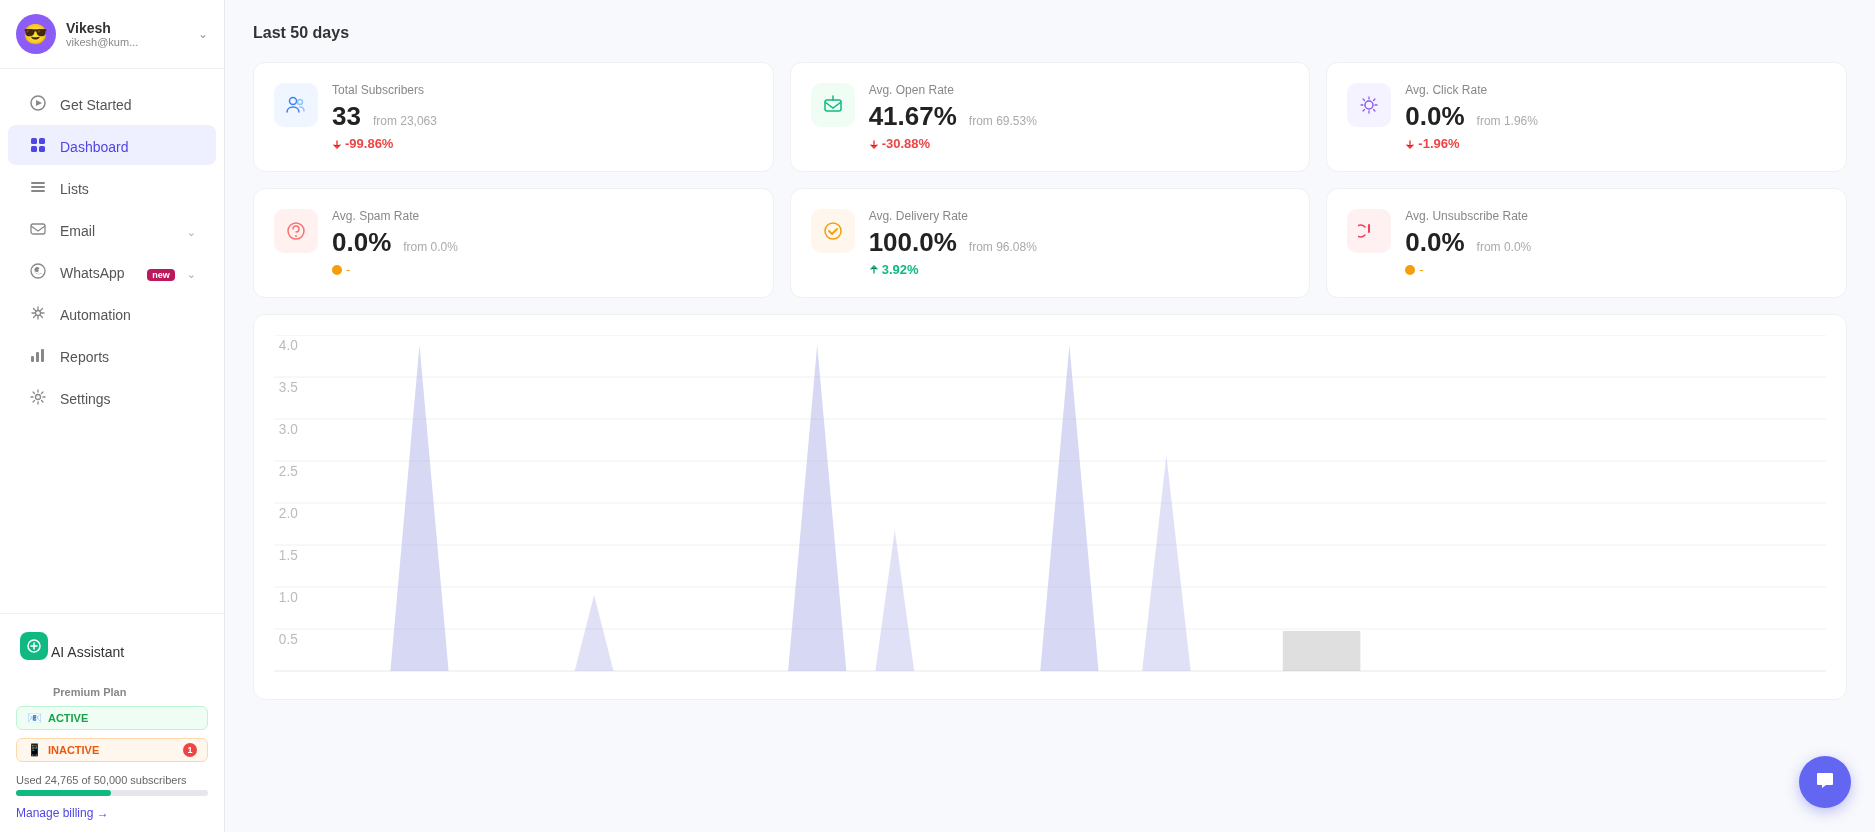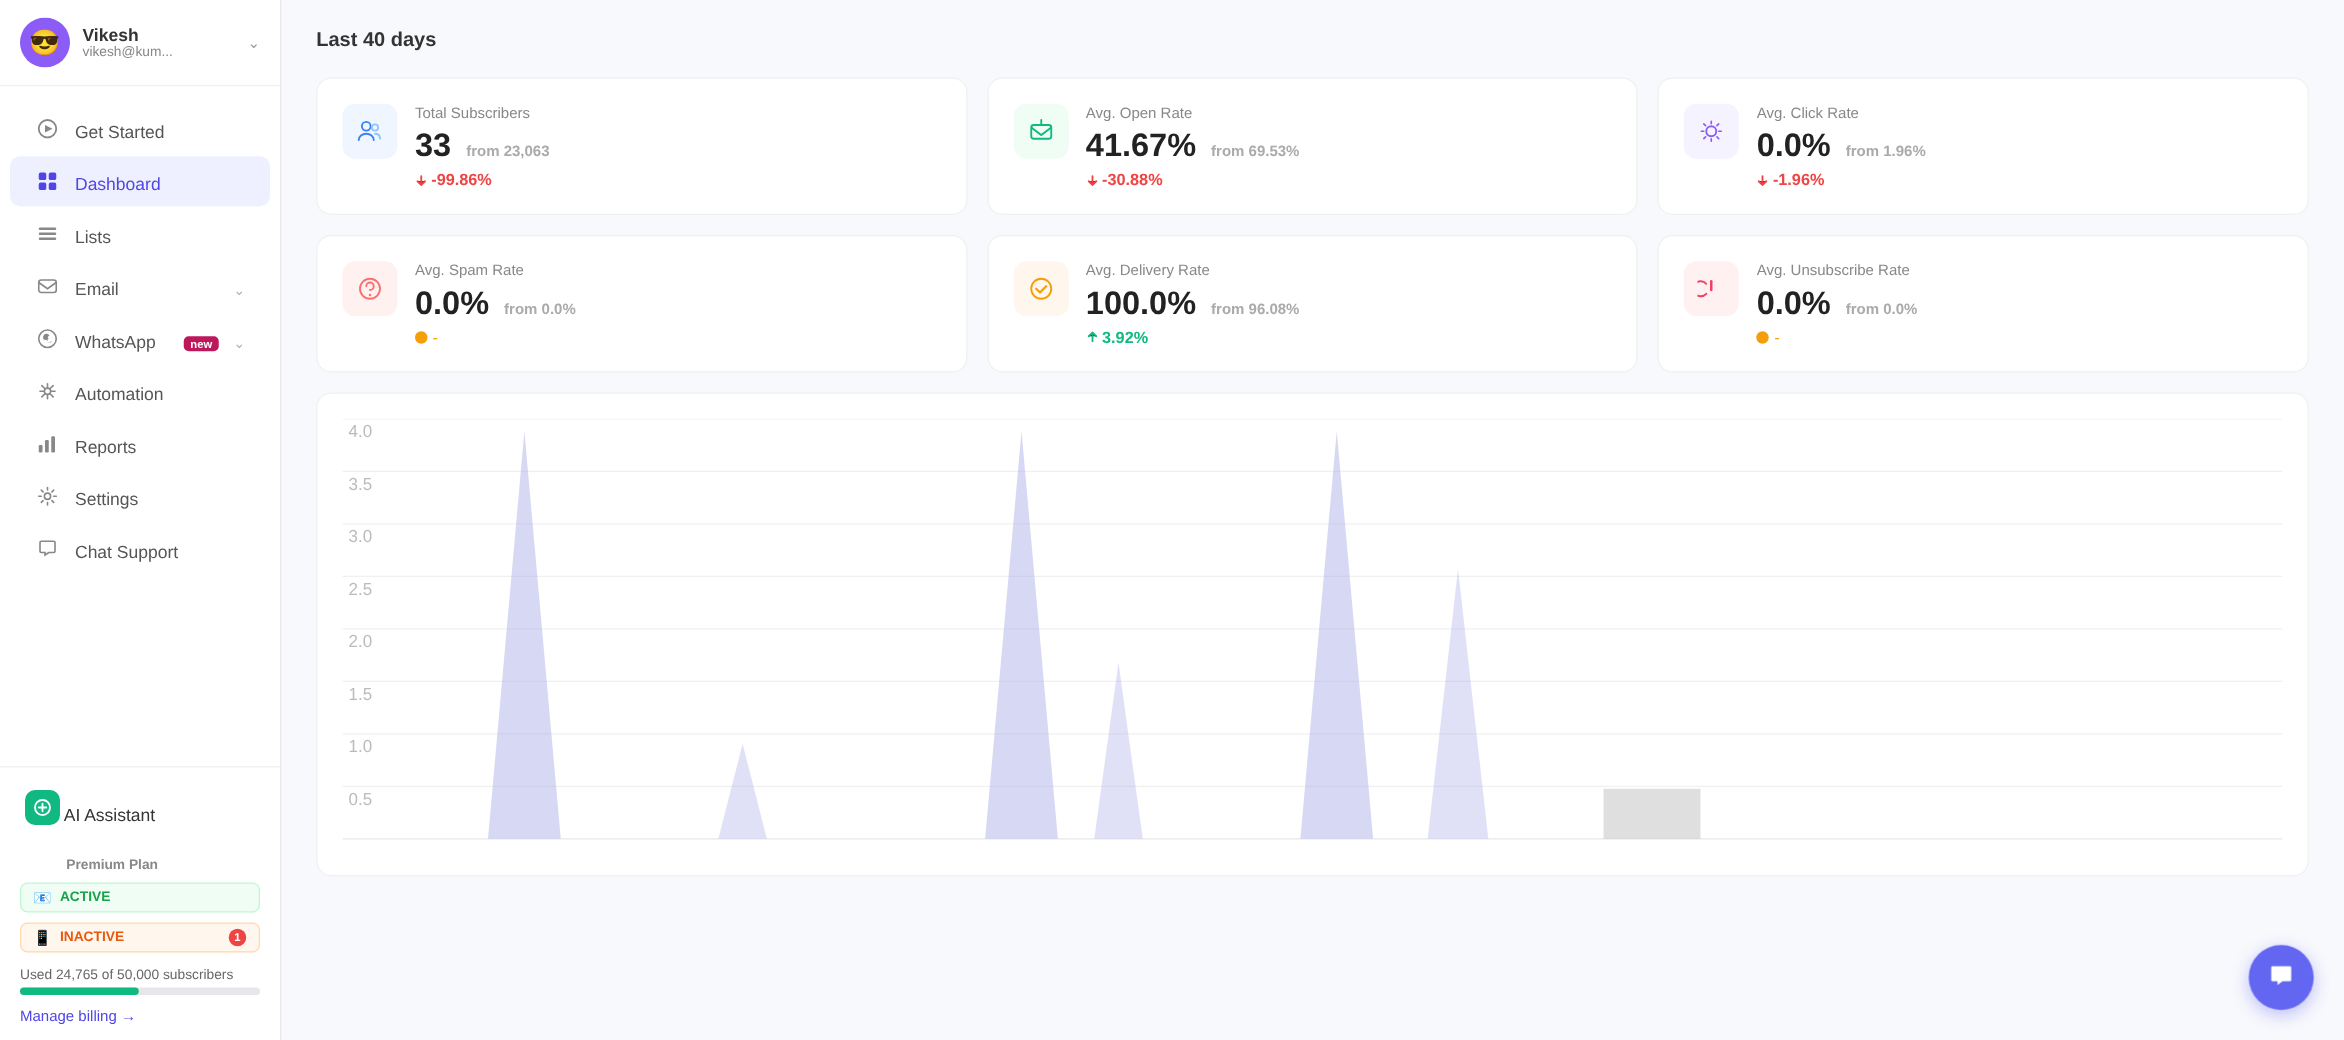--- a/index.html
+++ b/index.html
@@ -169,21 +169,21 @@
     .stat-icon-box.green { background: #f0fdf4; }
     .stat-icon-box.purple { background: #f5f3ff; }
     .stat-icon-box.red { background: #fff1f0; }
     .stat-icon-box.orange { background: #fff7ed; }
     .stat-icon-box.pink { background: #fff1f2; }
 
     .stat-info { flex: 1; }
     .stat-label { font-size: 12px; color: #888; margin-bottom: 4px; }
     .stat-value-row { display: flex; align-items: baseline; gap: 12px; flex-wrap: wrap; }
     .stat-main { font-size: 26px; font-weight: 700; color: #222; }
-    .stat-from { font-size: 12px; color: #aaa; font-weight: bold; }
+    .stat-from { font-size: 12px; color: #aaa; }
     .stat-change-row { display: flex; align-items: center; gap: 6px; margin-top: 4px; }
     .stat-change { font-size: 13px; font-weight: 600; display: flex; align-items: center; gap: 3px; }
     .stat-change.down { color: #ef4444; }
     .stat-change.up { color: #10b981; }
 
     
     .chart-container {
       background: #fff;
       border-radius: 12px;
       padding: 20px;
@@ -304,28 +304,20 @@
     <div class="nav-item">
       <span class="nav-icon">
         <svg width="16" height="16" viewBox="0 0 16 16" fill="none">
             <circle cx="8" cy="8" r="2.5" stroke="#888" stroke-width="1.3"></circle>
             <path d="M8 1v2M8 13v2M1 8h2M13 8h2M3.05 3.05l1.41 1.41M11.54 11.54l1.41 1.41M12.95 3.05l-1.41 1.41M4.46 11.54l-1.41 1.41" stroke="#888" stroke-width="1.3" stroke-linecap="round"></path>
           </svg>
       </span>
       <span class="nav-label">Settings</span>
     </div>
 
-    <div class="nav-item">
-      <span class="nav-icon">
-        <svg width="16" height="16" viewBox="0 0 16 16" fill="none">
-            <path d="M2 3a1 1 0 011-1h10a1 1 0 011 1v7a1 1 0 01-1 1H9l-3 2v-2H3a1 1 0 01-1-1V3z" stroke="#888" stroke-width="1.3"></path>
-          </svg>
-      </span>
-      <span class="nav-label">Chat Support</span>
-    </div>
   </div>
 
   <div class="ai-section">
     <div class="ai-item">
       <div class="ai-icon" style="background:#10b981;">
         <svg width="16" height="16" viewBox="0 0 16 16" fill="none">
             <circle cx="8" cy="8" r="6" stroke="#fff" stroke-width="1.5"></circle>
             <path d="M5 8h6M8 5v6" stroke="#fff" stroke-width="1.5" stroke-linecap="round"></path>
           </svg>
       </div>
@@ -347,21 +339,21 @@
     </div>
     <div class="subscribers-info">Used 24,765 of 50,000 subscribers</div>
     <div class="progress-bar-bg">
       <div class="progress-bar-fill" style="width: 49.5%;"></div>
     </div>
     <div class="manage-billing">Manage billing →</div>
   </div>
 </div>
 
 <div class="main-content">
-  <div class="page-title">Last 40 days</div>
+  <div class="page-title">Last 50 days</div>
 
   <div class="stats-grid">
 
     <div class="stat-card">
       <div class="stat-icon-box blue">
         <svg width="22" height="22" viewBox="0 0 22 22" fill="none">
             <circle cx="8" cy="7" r="3.5" stroke="#3b82f6" stroke-width="1.5"></circle>
             <circle cx="15" cy="8" r="2.5" stroke="#93c5fd" stroke-width="1.5"></circle>
             <path d="M2 18c0-3 2.7-5 6-5s6 2 6 5" stroke="#3b82f6" stroke-width="1.5" stroke-linecap="round"></path>
             <path d="M15 13c2 0 4 1.2 4 4" stroke="#93c5fd" stroke-width="1.5" stroke-linecap="round"></path>

